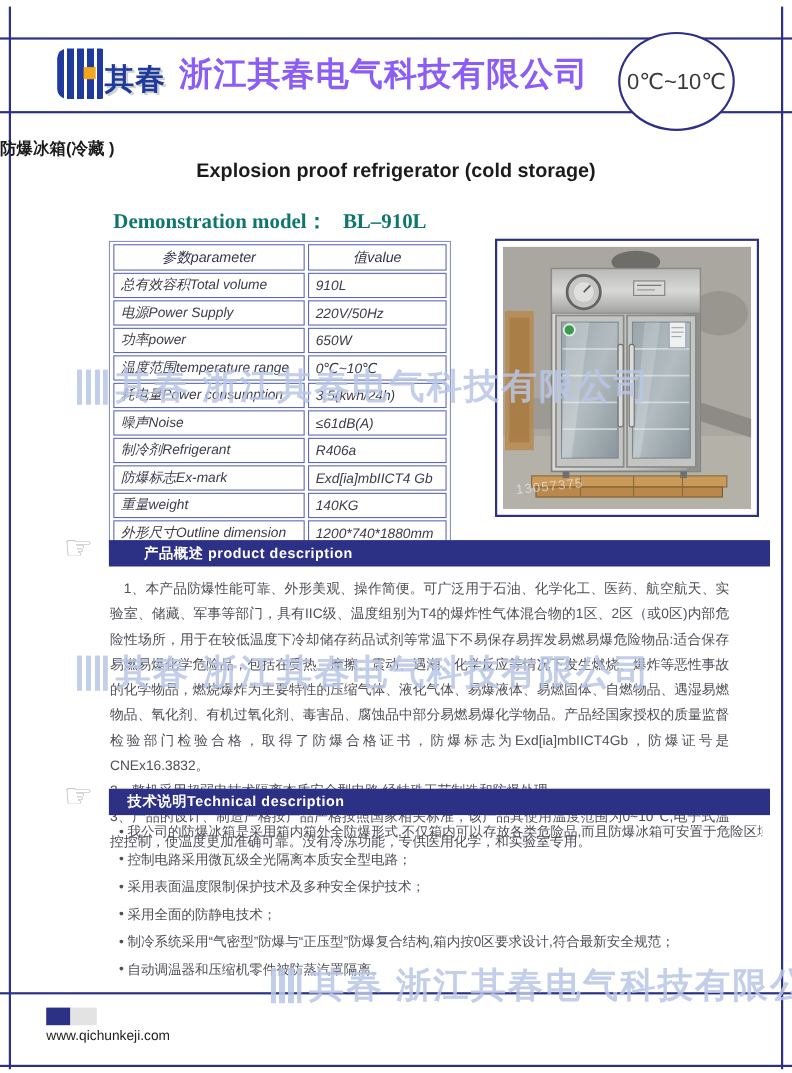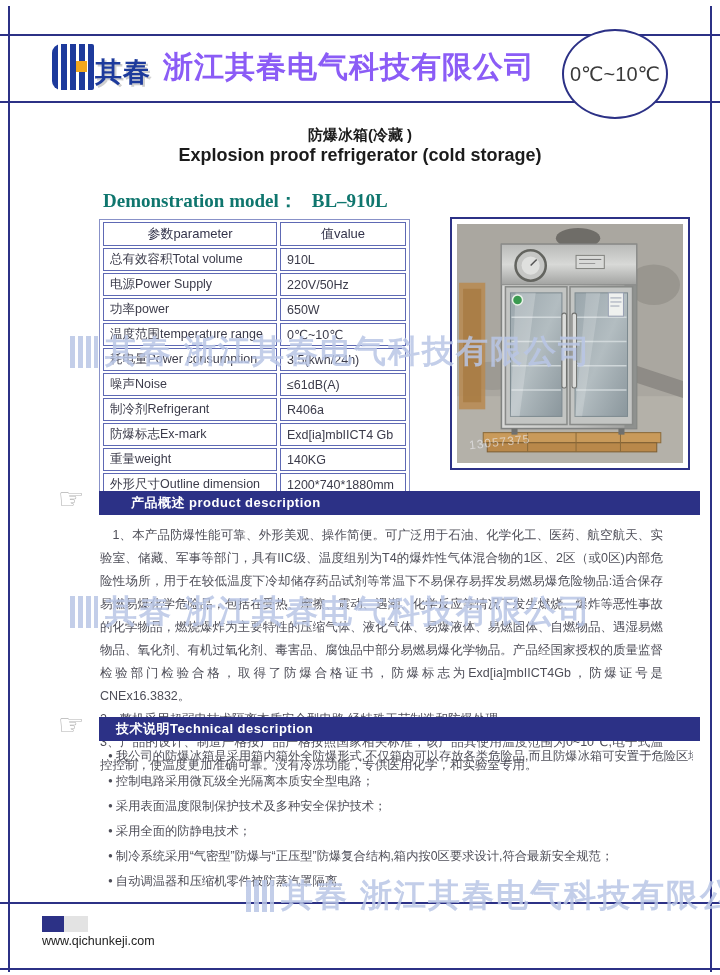--- a/index.html
+++ b/index.html
@@ -24,32 +24,32 @@
     border-radius:9px 2px 2px 9px;}
   .logo-dot{position:absolute;right:7px;top:17px;width:11px;height:11px;background:#f2a71d;}
   .logo-zh{font-size:27px;font-weight:bold;color:#1d3a9c;margin-left:1px;margin-top:10px;
     text-shadow:2px 2px 0 #cfcfcf;letter-spacing:1px;}
   .company{font-size:30px;font-weight:bold;color:#8b5cf6;margin-left:12px;letter-spacing:1px;}
   .temp-ellipse{position:absolute;left:562px;top:29px;width:102px;height:86px;background:#fff;
     border:2px solid #2c3186;border-radius:50%;display:flex;align-items:center;justify-content:center;
     font-size:20px;color:#3a3a3a;z-index:4;}
 
   
-  .title-zh{position:absolute;top:126px;left:0;width:720px;text-align:center;
+  .title-zh{position:absolute;top:126px;left:0;width:720px;text-align:left;
     font-size:15px;font-weight:bold;color:#1b1b1b;}
   .title-en{position:absolute;top:145px;left:0;width:720px;text-align:center;
     font-size:18px;font-weight:bold;color:#1b1b1b;}
   .model-line{position:absolute;left:103px;top:188px;
     font-family:"Liberation Serif","DejaVu Serif",serif;font-weight:bold;font-size:19px;color:#0f766e;}
   .model-line .model-val{margin-left:14px;}
 
   
   .spec-wrap{position:absolute;left:99px;top:219px;width:309px;border:1px solid #8891c8;
     background:#ffffff;padding:0;}
-  .spec-wrap table{width:100%;border-collapse:separate;border-spacing:3px 2px;}
+  .spec-wrap table{width:100%;border-collapse:separate;border-spacing:3px 2px;font-style:italic;}
   .spec-wrap td{border:1px solid #5e69b4;font-size:12.5px;color:#3b3b4a;
     padding:2px 6px;height:15px;background:#fff;white-space:nowrap;}
   .spec-wrap tr.head td{text-align:center;font-size:13px;height:17px;color:#33334a;}
   .spec-wrap td.param{width:58%;}
   .spec-wrap td.val{width:42%;}
 
   
   .photo-frame{position:absolute;left:450px;top:217px;width:240px;height:253px;
     border:2px solid #2c3186;background:#ffffff;padding:5px;box-sizing:border-box;z-index:2;}
   .photo-inner{position:relative;width:100%;height:100%;overflow:hidden;}

